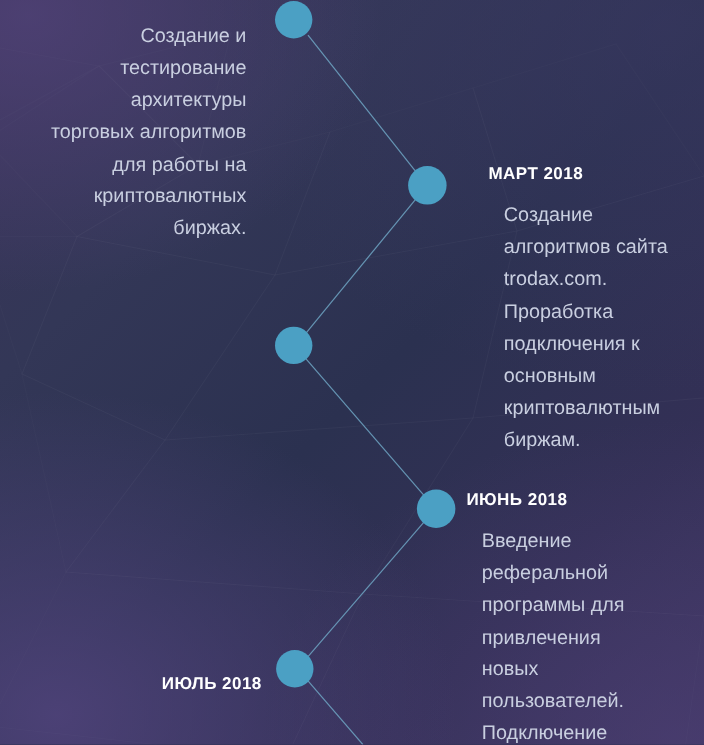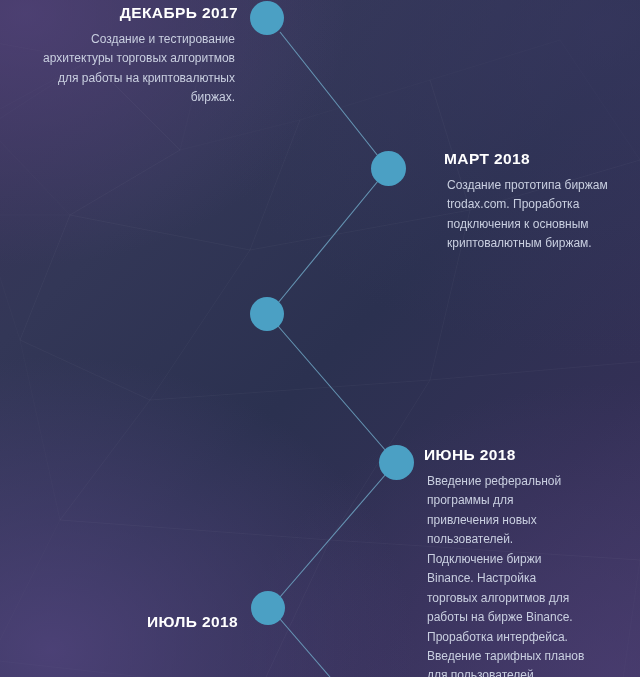--- a/index.html
+++ b/index.html
@@ -42,24 +42,24 @@
   }
   .entry-title {
     font-size: 15.5px;
     font-weight: bold;
     letter-spacing: 0.4px;
     color: #ffffff;
     margin: 0 0 9px 0;
     line-height: 1.1;
   }
   .entry-body {
-    font-size: 12px;
+    font-size: 18px;
     line-height: 1.62;
     color: #c9cfe0;
-    margin: 3px;
+    margin: 14px;
     font-weight: 300;
   }
   .align-right { text-align: right; }
   .align-left  { text-align: left; }
 </style>
 </head>
 <body>
 
 <div id="root">
 
@@ -93,27 +93,26 @@
     </g>
   </svg>
 
   <div class="node" style="left:250px; top:1px; width:34px; height:34px;"></div>
   <div class="node" style="left:371px; top:151px; width:35px; height:35px;"></div>
   <div class="node" style="left:250px; top:297px; width:34px; height:34px;"></div>
   <div class="node" style="left:379px; top:445px; width:35px; height:35px;"></div>
   <div class="node" style="left:251px; top:591px; width:34px; height:34px;"></div>
 
   <div class="entry align-right" style="left:30px; top:4px; width:208px;">
-    <p class="entry-title">ДЕКАБРЬ 2017</p>
     <p class="entry-body">Создание и тестирование архитектуры торговых алгоритмов для работы на криптовалютных биржах.</p>
   </div>
 
   <div class="entry align-left" style="left:444px; top:150px; width:190px;">
     <p class="entry-title">МАРТ 2018</p>
-    <p class="entry-body">Создание прототипа биржам trodax.com. Проработка подключения к основным криптовалютным биржам.</p>
+    <p class="entry-body">Создание алгоритмов сайта trodax.com. Проработка подключения к основным криптовалютным биржам.</p>
   </div>
 
   <div class="entry align-right" style="left:24px; top:297px; width:214px;">
   </div>
 
   <div class="entry align-left" style="left:424px; top:446px; width:166px;">
     <p class="entry-title">ИЮНЬ 2018</p>
     <p class="entry-body">Введение реферальной программы для привлечения новых пользователей. Подключение биржи Binance. Настройка торговых алгоритмов для работы на бирже Binance. Проработка интерфейса. Введение тарифных планов для пользователей.</p>
   </div>
 

